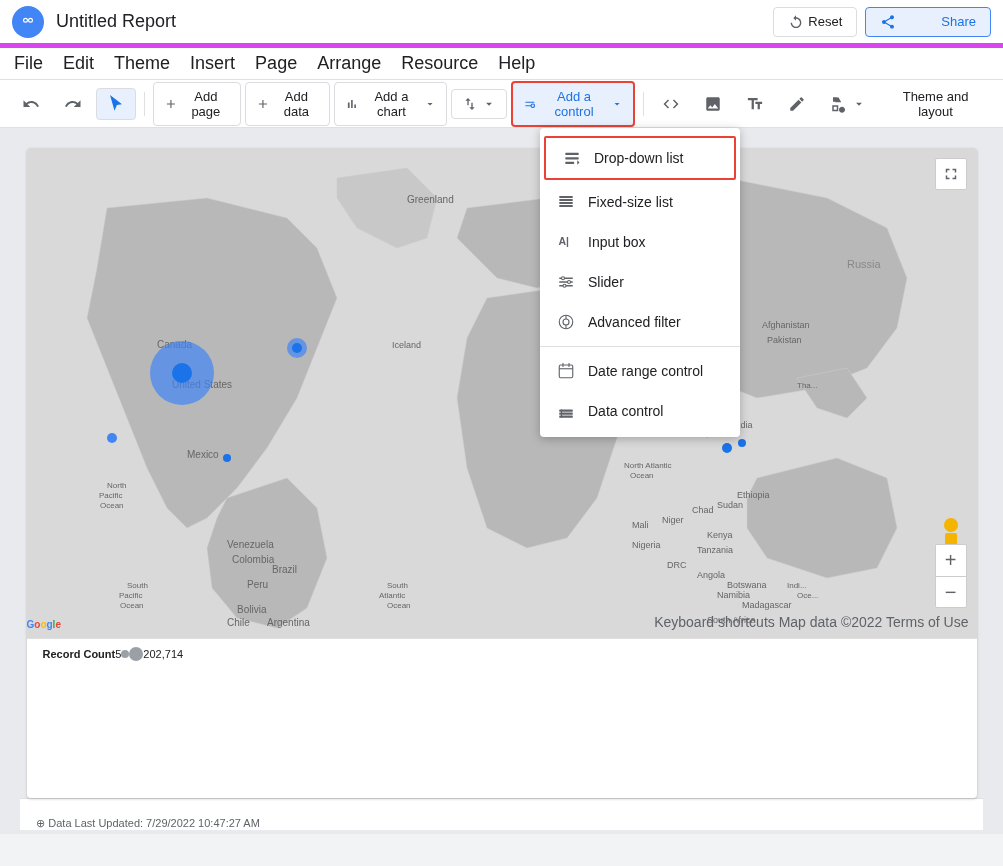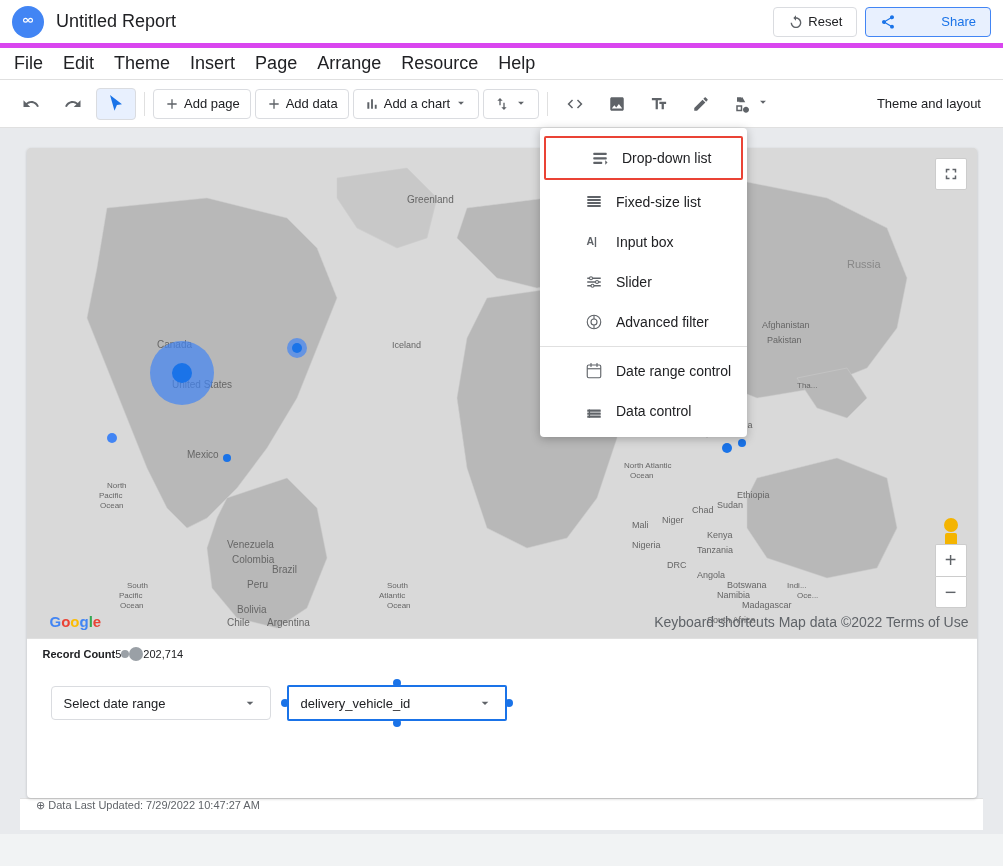--- a/index.html
+++ b/index.html
@@ -13,21 +13,21 @@
     .top-bar-spacer { flex: 1; }
     .top-btn { display: flex; align-items: center; gap: 4px; padding: 6px 14px; border: 1px solid #dadce0; border-radius: 4px; background: #fff; cursor: pointer; font-size: 13px; color: #202124; }
     .share-btn { background: #e8f0fe; border-color: #4285f4; color: #1a73e8; gap: 45px; }
 
     
     .menu-bar { display: flex; align-items: center; padding: 0 12px; height: 32px; background: #fff; border-bottom: 1px solid #e0e0e0; gap: 16px; }
     .menu-item { font-size: 18px; color: #202124; cursor: pointer; padding: 4px 2px; }
 
     
     .toolbar { display: flex; align-items: center; padding: 4px 12px; height: 48px; background: #fff; border-bottom: 1px solid #e0e0e0; gap: 4px; }
-    .tb-btn { display: flex; align-items: flex-start; gap: 4px; padding: 6px 10px; border: none; border-radius: 4px; background: #fff; cursor: pointer; font-size: 13px; color: #202124; }
+    .tb-btn { display: flex; align-items: center; gap: 4px; padding: 6px 10px; border: none; border-radius: 4px; background: #fff; cursor: pointer; font-size: 13px; color: #202124; }
     .tb-btn.selected { background: #e8f0fe; }
     .tb-separator { width: 1px; height: 24px; background: #e0e0e0; margin: 0 4px; }
     .tb-btn-outline { border: 1px solid #dadce0; border-radius: 4px; }
     .add-control-btn { background: #e8f0fe; color: #1a73e8; border: 1px solid #c5d9f7; }
     .theme-layout-btn { margin-left: auto; font-size: 13px; color: #202124; padding: 6px 10px; border: none; background: #fff; cursor: pointer; border-radius: 4px; }
 
     
     .canvas-area { position: relative; background: #e8eaed; padding: 20px; height: calc(866px - 128px - 32px); overflow: hidden; }
     .canvas { position: relative; background: #fff; border-radius: 4px; margin: 0 auto; width: 950px; min-height: 650px; box-shadow: 0 1px 3px rgba(0,0,0,0.2); overflow: hidden; }
 
@@ -44,32 +44,32 @@
 
     
     .bottom-controls { padding: 16px 24px; display: flex; align-items: center; gap: 16px; }
     .date-range-select { display: flex; align-items: center; justify-content: space-between; padding: 8px 12px; border: 1px solid #dadce0; border-radius: 4px; background: #fff; width: 220px; cursor: pointer; font-size: 13px; }
     .dropdown-control { position: relative; border: 2px solid #1a73e8; border-radius: 2px; background: #fff; width: 220px; padding: 8px 12px; display: flex; align-items: center; justify-content: space-between; cursor: pointer; }
 
     
     .add-control-highlight { border: 2px solid #ea4335 !important; }
 
     
-    .status-bar { height: 32px; background: #fff; border-top: 1px solid #e0e0e0; display: flex; align-items: flex-start; padding: 0 16px; font-size: 11px; color: #5f6368; gap: 6px; }
+    .status-bar { height: 32px; background: #fff; border-top: 1px solid #e0e0e0; display: flex; align-items: flex-end; padding: 0 16px; font-size: 11px; color: #5f6368; gap: 6px; }
 
     
     .dropdown-menu { position: absolute; top: 128px; left: 540px; z-index: 1000; background: #fff; border-radius: 4px; box-shadow: 0 2px 10px rgba(0,0,0,0.25); min-width: 200px; padding: 6px 0; }
-    .dropdown-menu-item { display: flex; align-items: center; gap: 12px; padding: 10px 16px; cursor: pointer; font-size: 14px; color: #202124; margin-left: 28px; }
+    .dropdown-menu-item { display: flex; align-items: center; gap: 12px; padding: 10px 16px; cursor: pointer; font-size: 14px; color: #202124; }
     .menu-item-icon { width: 20px; height: 20px; display: flex; align-items: center; justify-content: center; color: #5f6368; flex-shrink: 0; }
     .dropdown-menu-divider { height: 1px; background: #e0e0e0; margin: 4px 0; }
     
     .first-item-wrapper { border: 2px solid #ea4335; margin: 2px 4px; border-radius: 2px; }
 
     
-    .google-logo { position: absolute; bottom: 8px; left: 23px; font-size: 15px; color: #5f6368; font-weight: bold; }
+    .google-logo { position: absolute; bottom: 8px; left: 0; font-size: 10px; color: #5f6368; font-weight: bold; }
 
     
     .map-attr { position: absolute; bottom: 8px; right: 8px; font-size: 14px; color: #5f6368; }
   </style>
 </head>
 <body>
 
 <div class="top-bar">
   <div class="app-icon">
     <svg viewBox="0 0 24 24" fill="none">
@@ -143,20 +143,31 @@
     <span>Add a chart</span>
     <svg width="14" height="14" viewBox="0 0 24 24" fill="#5f6368">
         <path d="M7 10l5 5 5-5z"></path>
       </svg>
   </button>
   <button class="tb-btn tb-btn-outline">
     <svg width="16" height="16" viewBox="0 0 24 24" fill="#5f6368">
         <path d="M9 3L5 6.99h3V14h2V6.99h3L9 3zm7 14.01V10h-2v7.01h-3L15 21l4-3.99h-3z"></path>
       </svg>
     <svg width="14" height="14" viewBox="0 0 24 24" fill="#5f6368">
+        <path d="M7 10l5 5 5-5z"></path>
+      </svg>
+  </button>
+  <button class="tb-btn add-control-btn add-control-highlight">
+    <svg width="16" height="16" viewBox="0 0 24 24" fill="#1a73e8">
+        <rect x="4" y="8" width="16" height="2" rx="1"></rect>
+        <rect x="4" y="14" width="10" height="2" rx="1"></rect>
+        <circle cx="17" cy="15" r="3" stroke="#1a73e8" stroke-width="2" fill="none"></circle>
+      </svg>
+    <span>Add a control</span>
+    <svg width="14" height="14" viewBox="0 0 24 24" fill="#1a73e8">
         <path d="M7 10l5 5 5-5z"></path>
       </svg>
   </button>
   <div class="tb-separator"></div>
   <button class="tb-btn">
     <svg width="18" height="18" viewBox="0 0 24 24" fill="#5f6368">
         <path d="M9.4 16.6L4.8 12l4.6-4.6L8 6l-6 6 6 6 1.4-1.4zm5.2 0l4.6-4.6-4.6-4.6L16 6l6 6-6 6-1.4-1.4z"></path>
       </svg>
   </button>
   <button class="tb-btn">
@@ -312,43 +323,20 @@
     </div>
 
     <div class="legend-bar">
       <span style="font-weight:600; font-size:11px;">Record Count</span>
       <span>5</span>
       <span class="legend-dot"></span>
       <span class="legend-dot large" style="background:#9aa0a6;"></span>
       <span>202,714</span>
     </div>
 
-    <div class="bottom-controls">
-
-      <div class="date-range-select">
-        <span>Select date range</span>
-        <svg width="16" height="16" viewBox="0 0 24 24" fill="#5f6368">
-            <path d="M7 10l5 5 5-5z"></path>
-          </svg>
-      </div>
-
-      <div style="position:relative;">
-
-        <div style="position:absolute; top:-6px; left:50%; transform:translateX(-50%); width:8px; height:8px; background:#1a73e8; border-radius:50%; z-index:2;"></div>
-        <div style="position:absolute; bottom:-6px; left:50%; transform:translateX(-50%); width:8px; height:8px; background:#1a73e8; border-radius:50%; z-index:2;"></div>
-        <div style="position:absolute; left:-6px; top:50%; transform:translateY(-50%); width:8px; height:8px; background:#1a73e8; border-radius:50%; z-index:2;"></div>
-        <div style="position:absolute; right:-6px; top:50%; transform:translateY(-50%); width:8px; height:8px; background:#1a73e8; border-radius:50%; z-index:2;"></div>
-        <div class="dropdown-control" style="border: 2px solid #1a73e8;">
-          <span>delivery_vehicle_id</span>
-          <svg width="16" height="16" viewBox="0 0 24 24" fill="#5f6368">
-              <path d="M7 10l5 5 5-5z"></path>
-            </svg>
-        </div>
-      </div>
-    </div>
 
   </div>
 
   <div class="status-bar">
     <span>⊕ Data Last Updated: 7/29/2022 10:47:27 AM</span>
   </div>
 </div>
 
 <div class="dropdown-menu">
 

